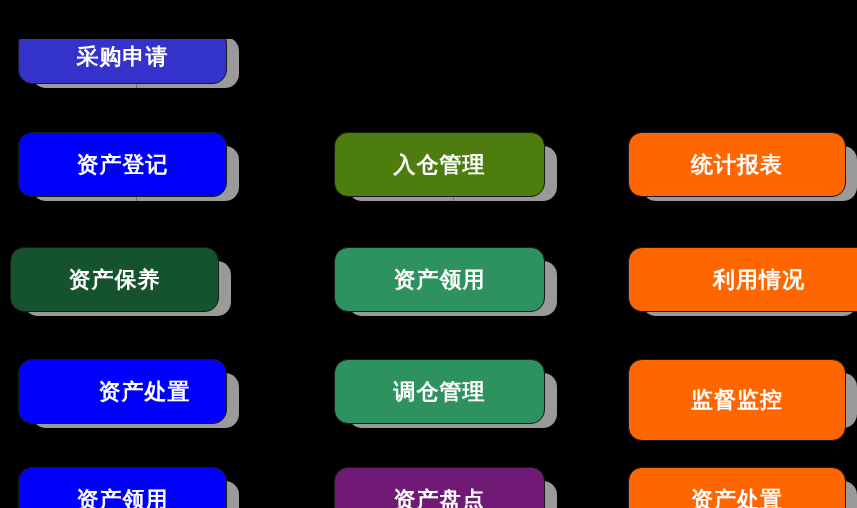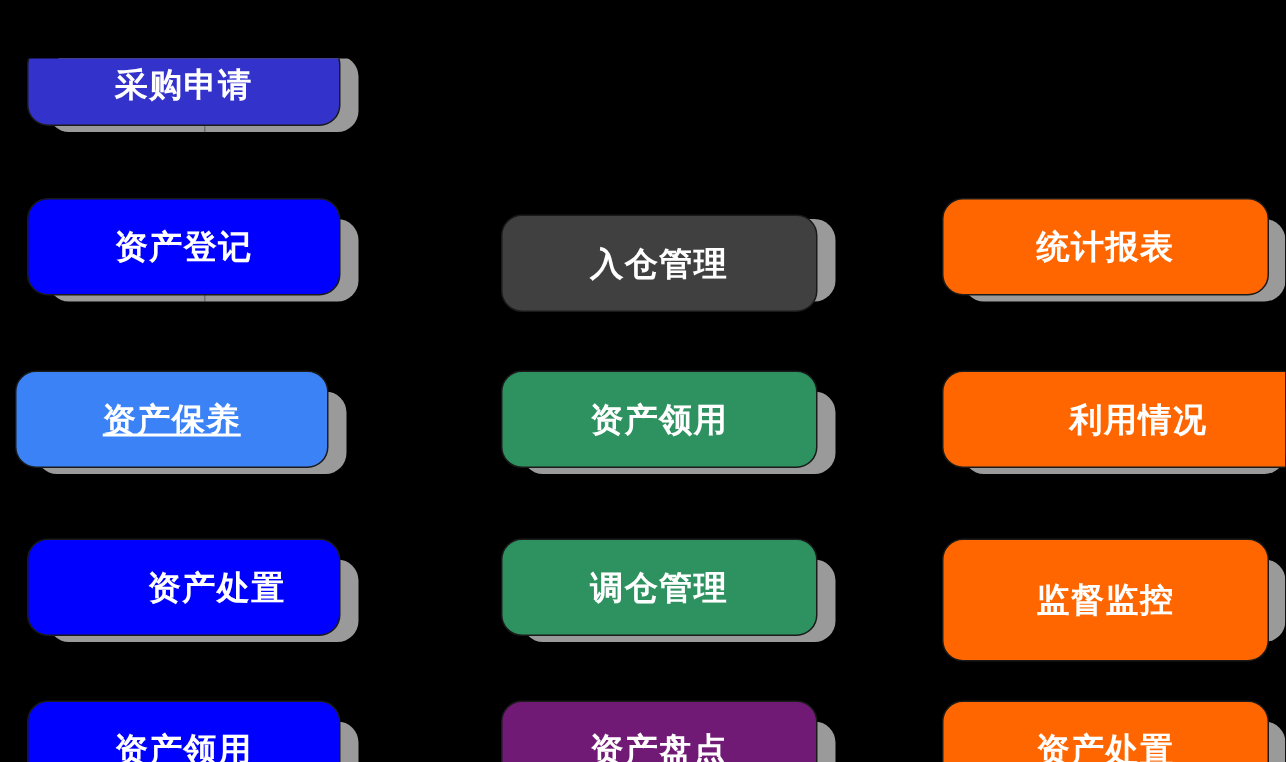--- a/index.html
+++ b/index.html
@@ -68,36 +68,36 @@
   <div class="node" style="left:18px; top:-10px; width:209px; height:55px; background:#3333cc;">
     <span class="node-label">采购申请</span>
   </div>
 
   <div class="shadow" style="left:32px; top:107px; width:207px; height:55px;"></div>
   <div class="node" style="left:18px; top:93px; width:209px; height:65px; background:#0000ff;">
     <span class="node-label">资产登记</span>
   </div>
 
   <div class="shadow no-seam" style="left:24px; top:222px; width:207px; height:55px;"></div>
-  <div class="node" style="left:10px; top:208px; width:209px; height:65px; background:#3b82f6;text-decoration:underline;">
+  <div class="node" style="left:10px; top:208px; width:209px; height:65px; background:#14532d;">
     <span class="node-label">资产保养</span>
   </div>
 
   <div class="shadow no-seam" style="left:32px; top:334px; width:207px; height:55px;"></div>
   <div class="node" style="left:18px; top:320px; width:209px; height:65px; background:#0000ff;padding-left:44px;">
     <span class="node-label">资产处置</span>
   </div>
 
   <div class="shadow" style="left:32px; top:442px; width:207px; height:55px;"></div>
   <div class="node" style="left:18px; top:428px; width:209px; height:65px; background:#0000ff;">
     <span class="node-label">资产领用</span>
   </div>
 
   <div class="shadow" style="left:348px; top:107px; width:209px; height:55px;"></div>
-  <div class="node" style="left:334px; top:104px; width:211px; height:65px; background:#404040;">
+  <div class="node" style="left:334px; top:93px; width:211px; height:65px; background:#4d7c0f;">
     <span class="node-label">入仓管理</span>
   </div>
 
   <div class="shadow no-seam" style="left:348px; top:222px; width:209px; height:55px;"></div>
   <div class="node" style="left:334px; top:208px; width:211px; height:65px; background:#2e9160;">
     <span class="node-label">资产领用</span>
   </div>
 
   <div class="shadow no-seam" style="left:348px; top:334px; width:209px; height:55px;"></div>
   <div class="node" style="left:334px; top:320px; width:211px; height:65px; background:#2e9160;">

